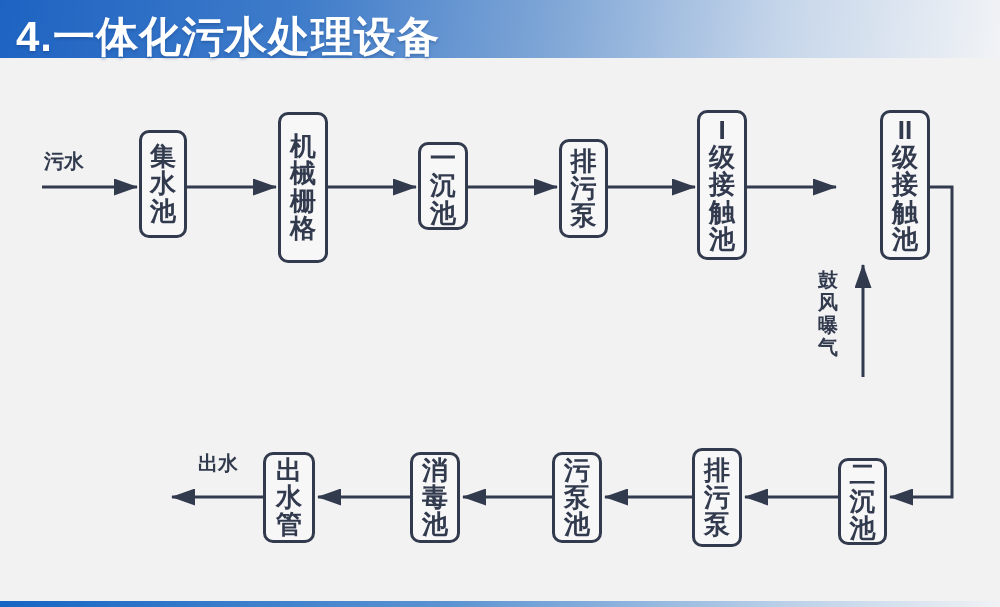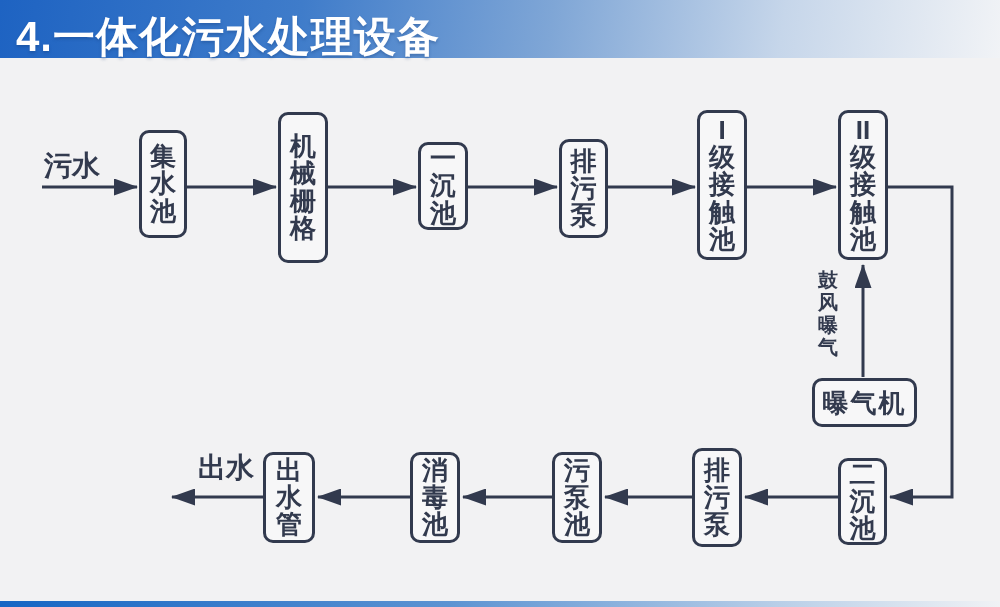--- a/index.html
+++ b/index.html
@@ -29,21 +29,21 @@
   .arrows{position:absolute;left:0;top:0;}
   .box{
     position:absolute;box-sizing:border-box;
     border:3px solid #323a4e;border-radius:10px;background:#f7f7f8;
     display:flex;align-items:center;justify-content:center;
     color:#323a4e;font-size:26px;font-weight:600;
     line-height:1.05;text-align:center;white-space:pre-line;
   }
   .box.horizontal{line-height:1;letter-spacing:2px;}
   .flow-label{
-    position:absolute;color:#323a4e;font-size:28px;font-weight:600;
+    position:absolute;color:#323a4e;font-size:20px;font-weight:600;
     white-space:pre-line;text-align:center;line-height:1.12;
   }
   .flow-label.small{font-size:20px;}
 </style>
 </head>
 <body>
 
 <div class="slide">
 
   <div class="header">
@@ -96,31 +96,28 @@
 污
 泵</span>
     </div>
     <div class="box" style="left:697px;top:110px;width:50px;height:150px">
       <span>I
 级
 接
 触
 池</span>
     </div>
-    <div class="box" style="left:838px;top:110px;width:50px;height:150px">
+    <div class="box" style="left:880px;top:110px;width:50px;height:150px">
       <span>II
 级
 接
 触
 池</span>
     </div>
 
-    <div class="box horizontal" style="left:812px;top:378px;width:105px;height:49px">
-      <span>曝气机</span>
-    </div>
 
     <div class="box" style="left:838px;top:458px;width:49px;height:87px">
       <span>二
 沉
 池</span>
     </div>
     <div class="box" style="left:692px;top:448px;width:50px;height:99px">
       <span>排
 污
 泵</span>

